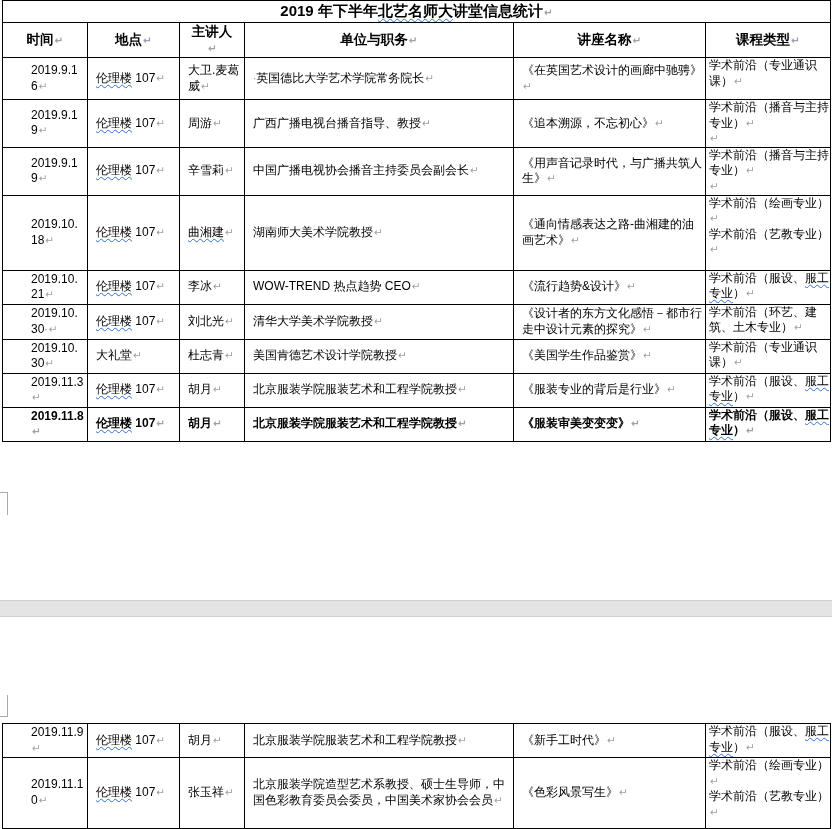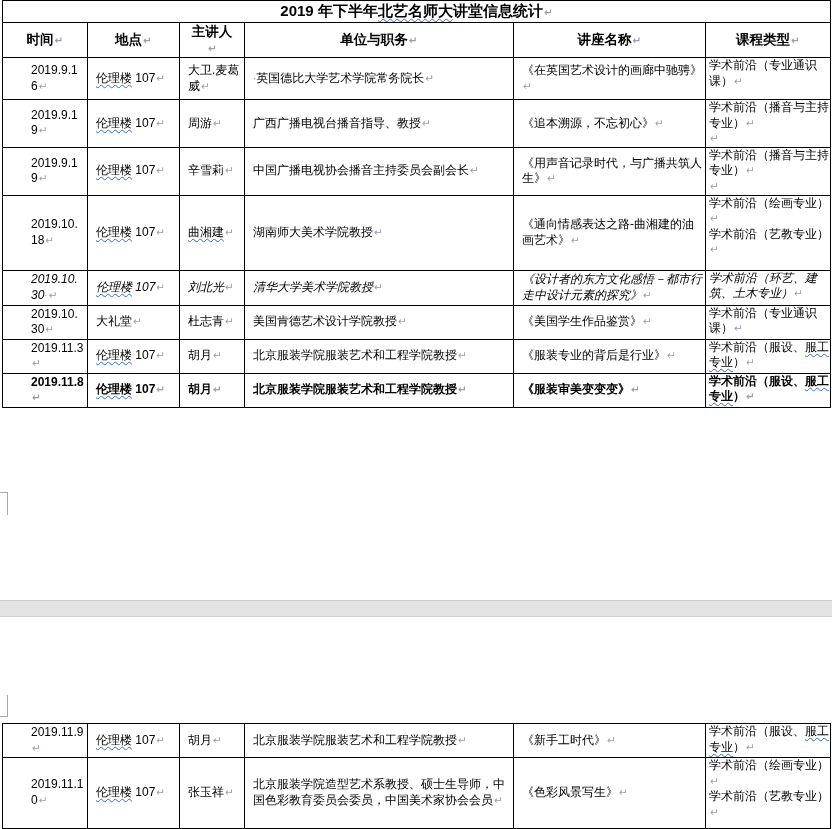--- a/index.html
+++ b/index.html
@@ -88,21 +88,31 @@
           <td class="col-date">2019.10.18<span class="pc">↵</span></td>
           <td><span class="wavy">伦理楼</span> 107<span class="pc">↵</span></td>
           <td><span class="wavy">曲湘建</span><span class="pc">↵</span></td>
           <td>湖南师大美术学院教授<span class="pc">↵</span></td>
           <td>《通向情感表达之路-曲湘建的油画艺术》<span class="pc">↵</span></td>
           <td class="col-type">
             <div class="tline">学术前沿（绘画专业）<span class="pc">↵</span></div>
             <div class="tline">学术前沿（艺教专业）<span class="pc">↵</span></div>
           </td>
         </tr>
-        <tr style="height: 35px; font-style: italic;">
+        <tr style="height: 33px;">
+          <td class="col-date">2019.10.21<span class="pc">↵</span></td>
+          <td><span class="wavy">伦理楼</span> 107<span class="pc">↵</span></td>
+          <td>李冰<span class="pc">↵</span></td>
+          <td>WOW-TREND 热点趋势 CEO<span class="pc">↵</span></td>
+          <td>《流行趋势&amp;设计》<span class="pc">↵</span></td>
+          <td class="col-type">
+            <div class="tline">学术前沿（服设、<span class="wavy">服工专业</span>）<span class="pc">↵</span></div>
+          </td>
+        </tr>
+        <tr style="height: 35px;">
           <td class="col-date">2019.10.30<span class="dim">·</span><span class="pc">↵</span></td>
           <td><span class="wavy">伦理楼</span> 107<span class="pc">↵</span></td>
           <td>刘北光<span class="pc">↵</span></td>
           <td>清华大学美术学院教授<span class="pc">↵</span></td>
           <td>《设计者的东方文化感悟－都市行走中设计元素的探究》<span class="pc">↵</span></td>
           <td class="col-type">
             <div class="tline">学术前沿（环艺、建筑、土木专业）<span class="pc">↵</span></div>
           </td>
         </tr>
         <tr style="height: 34px;">

